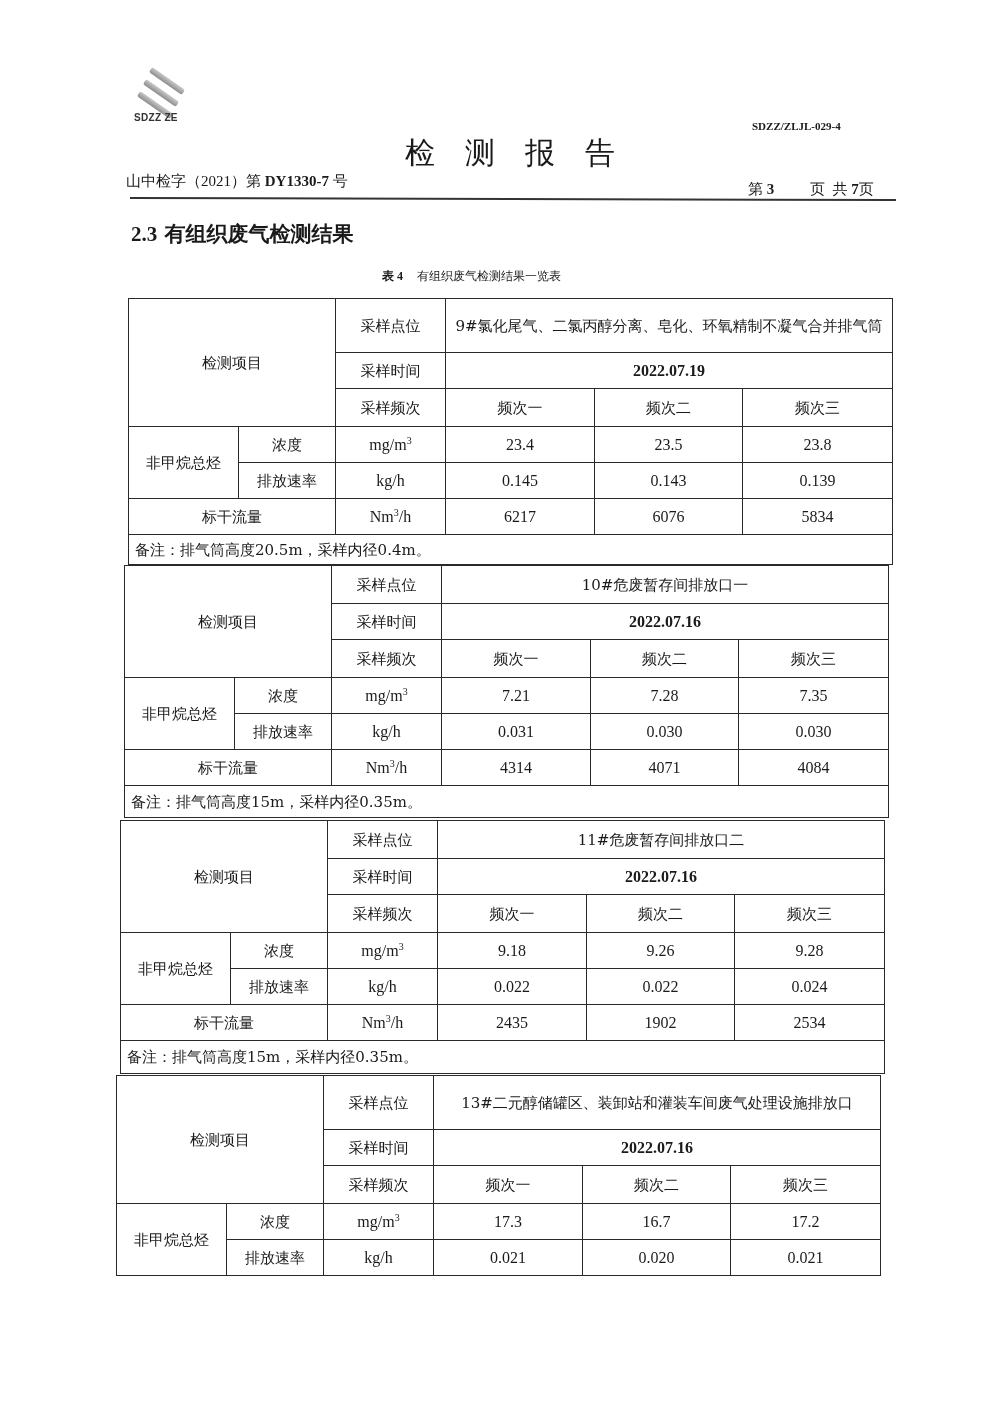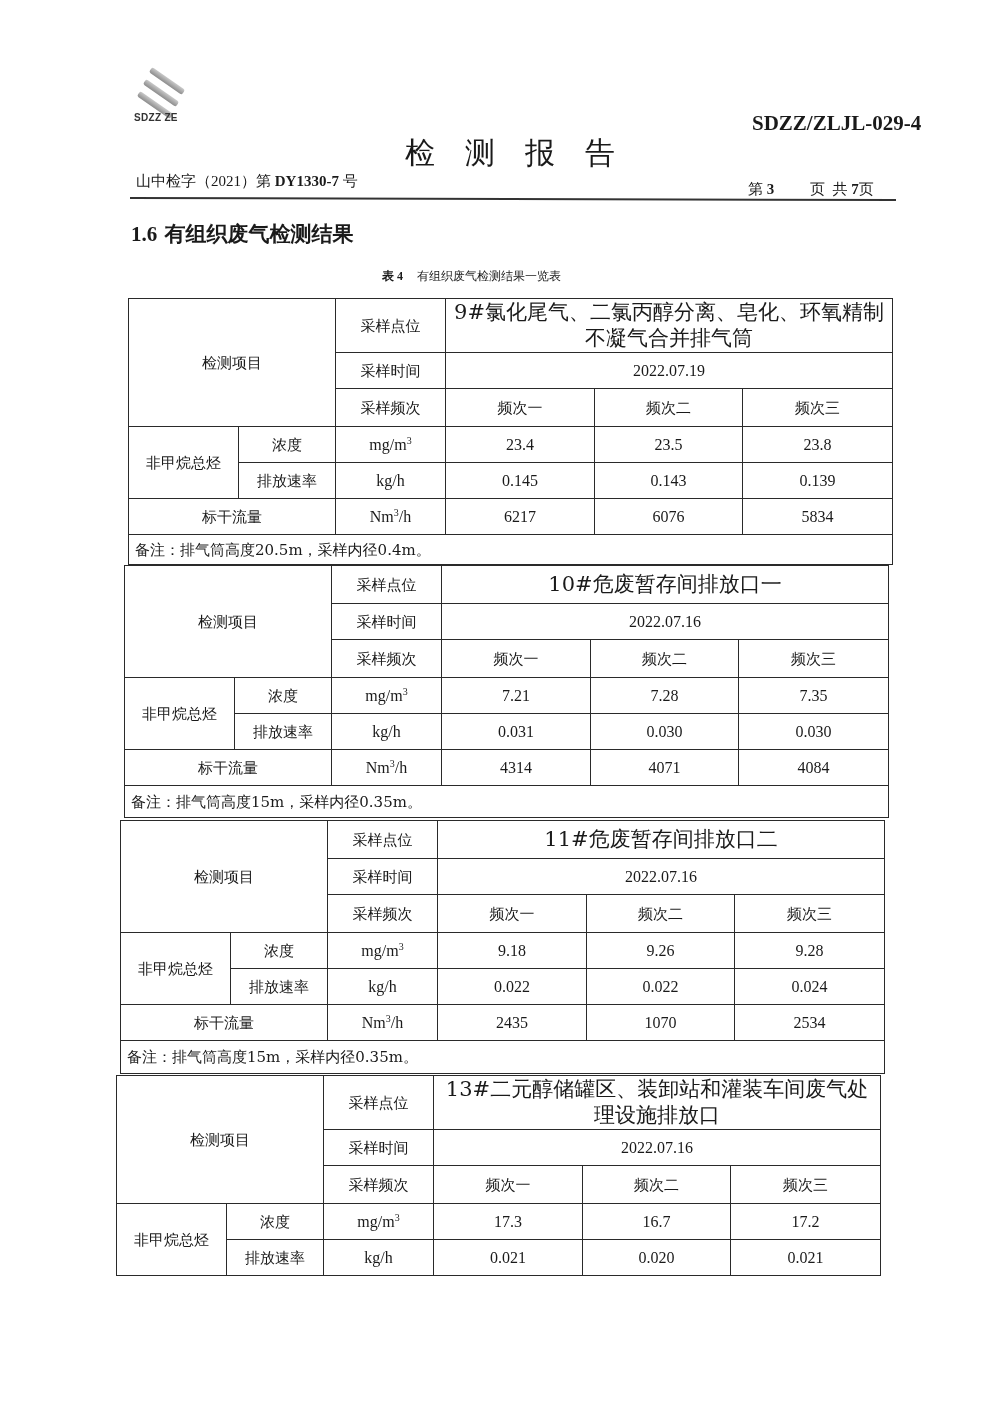--- a/index.html
+++ b/index.html
@@ -3,38 +3,38 @@
 <meta charset="utf-8">
 <style>
   html, body { margin: 0; padding: 0; }
   body {
     width: 1000px; height: 1413px; background: #ffffff; position: relative; overflow: hidden;
     font-family: "DejaVu Serif", "Liberation Serif", serif; color: #1a1a1a;
   }
   .logo { position: absolute; left: 133px; top: 70px; width: 60px; height: 56px; }
   .logo .bar { position: absolute; height: 6px; width: 40px; background: linear-gradient(#c9c9c9, #8d8d8d); border-radius: 2px; transform: rotate(35deg); }
   .logo-text { position: absolute; left: 134px; top: 112px; font-family: "Liberation Sans", sans-serif; font-weight: bold; font-size: 10px; color: #333; letter-spacing: 0.3px; }
-  .doc-code { position: absolute; left: 752px; top: 111px; font-family: "Liberation Serif", serif; font-weight: bold; font-size: 21px; }
+  .doc-code { position: absolute; left: 752px; top: 120px; font-family: "Liberation Serif", serif; font-weight: bold; font-size: 11px; }
   .title { position: absolute; left: 405px; top: 133px; font-size: 30px; letter-spacing: 30px; font-family: "DejaVu Sans", sans-serif; font-weight: normal; }
-  .report-no { position: absolute; left: 136px; top: 172px; font-size: 15px; font-family: "Liberation Serif", serif; }
+  .report-no { position: absolute; left: 126px; top: 172px; font-size: 15px; font-family: "Liberation Serif", serif; }
   .report-no b { font-weight: bold; }
   .page-info { position: absolute; left: 748px; top: 180px; font-size: 15px; font-family: "Liberation Serif", serif; }
   .page-info b { font-weight: bold; }
   .hr { position: absolute; left: 130px; top: 198px; width: 766px; height: 1.5px; background: #333; transform: rotate(0.15deg); }
   .section-title { position: absolute; left: 131px; top: 220px; font-size: 21px; font-weight: bold; font-family: "DejaVu Sans", sans-serif; }
   .section-title .num { font-family: "Liberation Serif", serif; }
   .table-caption { position: absolute; left: 382px; top: 268px; font-size: 12px; font-family: "DejaVu Serif", serif; }
   .table-caption .lbl { font-family: "Liberation Serif", serif; font-weight: bold; margin-right: 14px; }
 
   .block { position: absolute; border-collapse: collapse; table-layout: fixed; font-size: 15px; }
   .block td { border: 1.3px solid #2a2a2a; text-align: center; vertical-align: middle; padding: 0; line-height: 1.2; }
   .block td.note { text-align: left; padding-left: 6px; border-top: 1.3px solid #2a2a2a; }
   .num-cell { font-family: "Liberation Serif", serif; font-size: 16px; }
-  .bold { font-weight: normal; font-family: "Liberation Serif", serif; font-size: 16px; }
-  .point { font-size: 21px; line-height: 1.3; }
+  .bold { font-weight: bold; font-family: "Liberation Serif", serif; font-size: 16px; }
+  .point { font-size: 15px; line-height: 1.3; }
   sup { font-size: 10px; }
 </style>
 </head>
 <body>
 
 <div class="logo">
   <div class="bar" style="left:14px; top:8px;"></div>
   <div class="bar" style="left:8px; top:20px;"></div>
   <div class="bar" style="left:2px; top:32px;"></div>
 </div>
@@ -48,21 +48,21 @@
 </div>
 <div class="page-info">
   <span>第</span>
   <b>3</b>
   <span style="white-space:pre;margin-left:32px;">页  共</span>
   <b>7</b><span>页</span>
 </div>
 <div class="hr"></div>
 
 <div class="section-title">
-  <span class="num">1.6</span>
+  <span class="num">2.3</span>
   <span>有组织废气检测结果</span>
 </div>
 <div class="table-caption">
   <span class="lbl">表 4</span><span>有组织废气检测结果一览表</span>
 </div>
 
 <table class="block" style="left:128px; top:298px; width:764px;">
   <colgroup>
       <col style="width:110px">
       <col style="width:97px">
@@ -205,21 +205,21 @@
     <td>排放速率</td>
     <td class="num-cell">kg/h</td>
     <td class="num-cell">0.022</td>
     <td class="num-cell">0.022</td>
     <td class="num-cell">0.024</td>
   </tr>
   <tr style="height:36px;">
     <td colspan="2">标干流量</td>
     <td class="num-cell"><span>Nm</span><sup>3</sup><span>/h</span></td>
     <td class="num-cell">2435</td>
-    <td class="num-cell">1070</td>
+    <td class="num-cell">1902</td>
     <td class="num-cell">2534</td>
   </tr>
   <tr style="height:33px;">
     <td colspan="6" class="note">备注：排气筒高度15m，采样内径0.35m。</td>
   </tr>
 </tbody>
   </table>
 
 <table class="block" style="left:116px; top:1075px; width:764px;">
   <colgroup>

